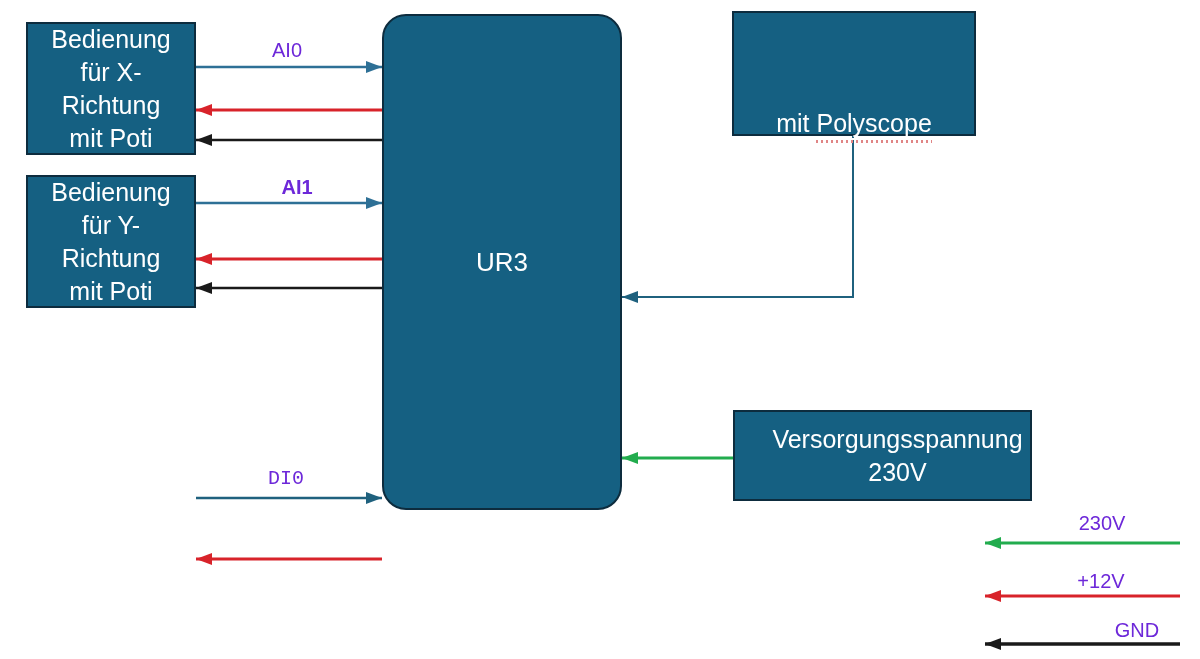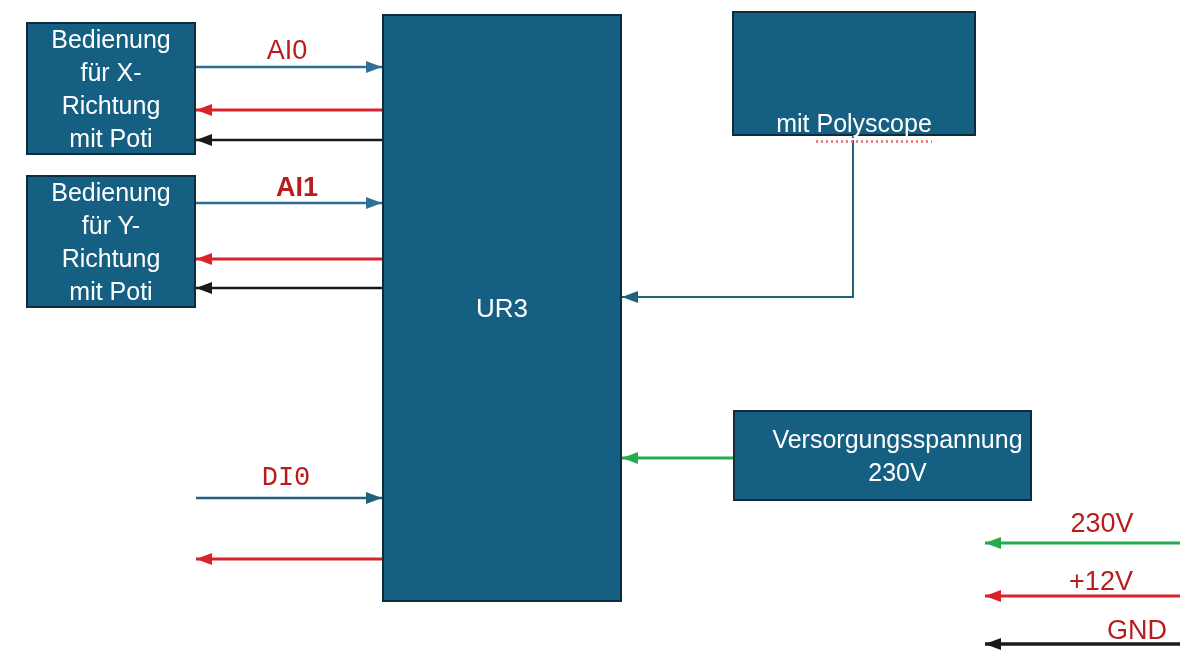--- a/index.html
+++ b/index.html
@@ -35,21 +35,21 @@
     text-align: center;
   }
   .box .box-text {
     white-space: pre-line;
     font-size: 25px;
     line-height: 33px;
   }
   .box-bedienung-x { left: 26px;  top: 22px;  width: 170px; height: 133px; }
   .box-bedienung-y { left: 26px;  top: 175px; width: 170px; height: 133px; }
   .box-start-knopf { left: 26px;  top: 476px; width: 170px; height: 105px; }
-  .box-ur3         { left: 382px; top: 14px;  width: 240px; height: 588px; }
+  .box-ur3         { left: 382px; top: 14px;  width: 240px; height: 496px; border-radius: 24px; }
   .box-ur3 .box-text { font-size: 26px; }
   .box-programmierung { left: 732px; top: 11px;  width: 244px; height: 125px; }
   .box-versorgung     { left: 733px; top: 410px; width: 299px; height: 91px; padding-left: 30px; }
 
   .polyscope {
     position: relative;
     border-bottom: 2px solid #ffffff;
     padding-bottom: 1px;
   }
   .polyscope::after {
@@ -58,22 +58,22 @@
     left: 0;
     right: 0;
     bottom: -5px;
     height: 3px;
     background: repeating-linear-gradient(90deg, #e08585 0 2px, transparent 2px 5px);
   }
 
   .sig-label {
     position: absolute;
     transform: translate(-50%, -50%);
-    font-size: 27px;
-    color: #b91c1c;
+    font-size: 20px;
+    color: #6d28d9;
     white-space: nowrap;
   }
   .lbl-ai0  { left: 287px;  top: 50px;  }
   .lbl-ai1  { left: 297px;  top: 187px; font-weight: bold; }
   .lbl-di0  { left: 286px;  top: 478px; font-family: Liberation Mono, monospace; }
   .lbl-leg-230v { left: 1102px; top: 523px; }
   .lbl-leg-12v  { left: 1101px; top: 581px; }
   .lbl-leg-gnd  { left: 1105px; top: 630px; margin-left: 32px; }
 </style>
 </head>

